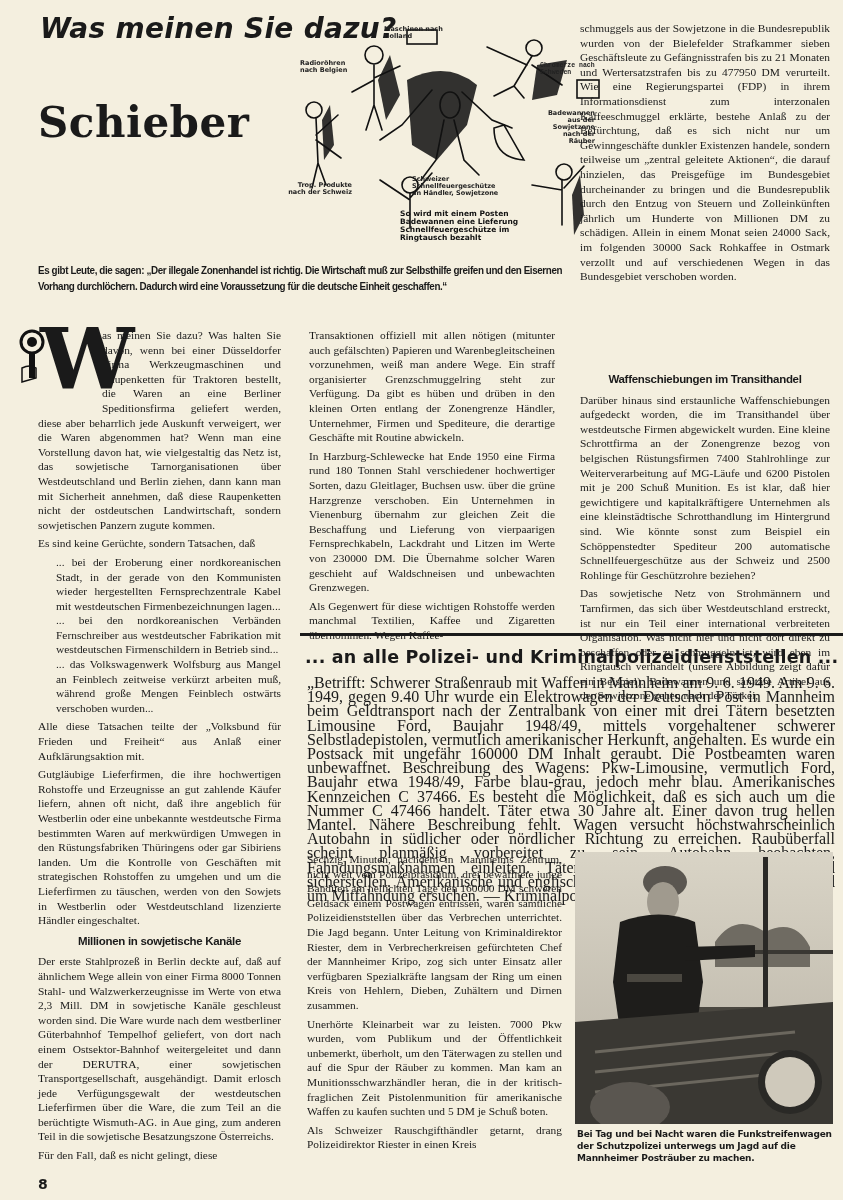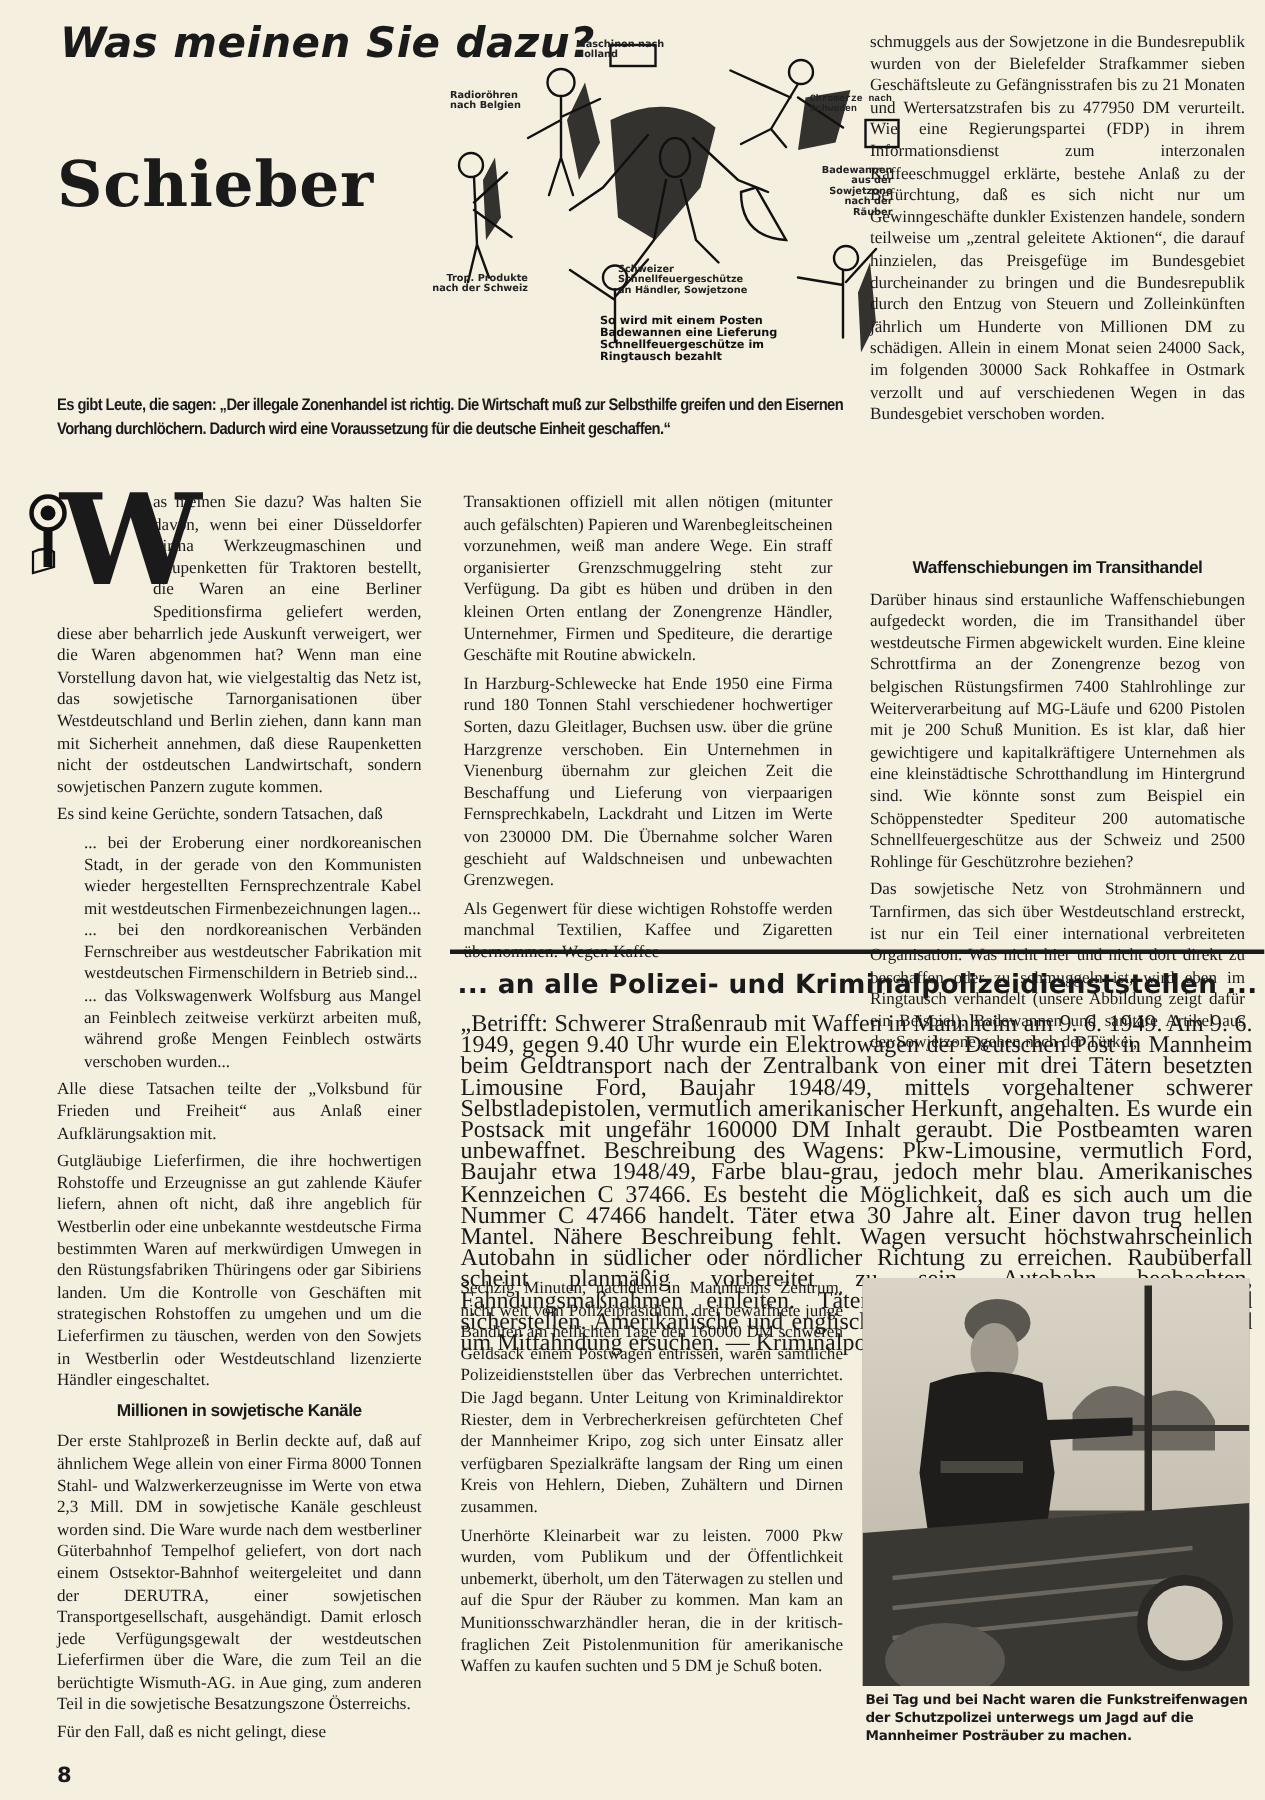--- a/index.html
+++ b/index.html
@@ -126,20 +126,21 @@
 
 <div class="abs rule"></div>
 
 <div class="abs police-head">... an alle Polizei- und Kriminalpolizeidienststellen ...</div>
 
 <div class="abs police-text">„Betrifft: Schwerer Straßenraub mit Waffen in Mannheim am 9. 6. 1949. Am 9. 6. 1949, gegen 9.40 Uhr wurde ein Elektrowagen der Deutschen Post in Mannheim beim Geldtransport nach der Zentralbank von einer mit drei Tätern besetzten Limousine Ford, Baujahr 1948/49, mittels vorgehaltener schwerer Selbstladepistolen, vermutlich amerikanischer Herkunft, angehalten. Es wurde ein Postsack mit ungefähr 160000 DM Inhalt geraubt. Die Postbeamten waren unbewaffnet. Beschreibung des Wagens: Pkw-Limousine, vermutlich Ford, Baujahr etwa 1948/49, Farbe blau-grau, jedoch mehr blau. Amerikanisches Kennzeichen C 37466. Es besteht die Möglichkeit, daß es sich auch um die Nummer C 47466 handelt. Täter etwa 30 Jahre alt. Einer davon trug hellen Mantel. Nähere Beschreibung fehlt. Wagen versucht höchstwahrscheinlich Autobahn in südlicher oder nördlicher Richtung zu erreichen. Raubüberfall scheint planmäßig vorbereitet zu sein. Autobahn beobachten, Fahndungsmaßnahmen einleiten. Täter festnehmen, und geraubtes Geld sicherstellen. Amerikanische und englische Polizeidienststellen verständigen und um Mitfahndung ersuchen. — Kriminalpolizei Mannheim. —</div>
 
 <div class="abs col col4">
   <p>Sechzig Minuten, nachdem in Mannheims Zentrum, nicht weit vom Polizeipräsidium, drei bewaffnete junge Banditen am hellichten Tage den 160000 DM schweren Geldsack einem Postwagen entrissen, waren sämtliche Polizeidienststellen über das Verbrechen unterrichtet. Die Jagd begann. Unter Leitung von Kriminaldirektor Riester, dem in Verbrecherkreisen gefürchteten Chef der Mannheimer Kripo, zog sich unter Einsatz aller verfügbaren Spezialkräfte langsam der Ring um einen Kreis von Hehlern, Dieben, Zuhältern und Dirnen zusammen.</p>
   <p>Unerhörte Kleinarbeit war zu leisten. 7000 Pkw wurden, vom Publikum und der Öffentlichkeit unbemerkt, überholt, um den Täterwagen zu stellen und auf die Spur der Räuber zu kommen. Man kam an Munitionsschwarzhändler heran, die in der kritisch-fraglichen Zeit Pistolenmunition für amerikanische Waffen zu kaufen suchten und 5 DM je Schuß boten.</p>
+  <p>Als Schweizer Rauschgifthändler getarnt, drang Polizeidirektor Riester in einen Kreis</p>
 </div>
 
 <div class="abs photo">
   <svg width="258" height="272" viewBox="0 0 258 272">
     <defs>
       <linearGradient id="sky" x1="0" y1="0" x2="0" y2="1">
         <stop offset="0" stop-color="#d9d4c6"></stop>
         <stop offset="1" stop-color="#b8b2a5"></stop>
       </linearGradient>
     </defs>

